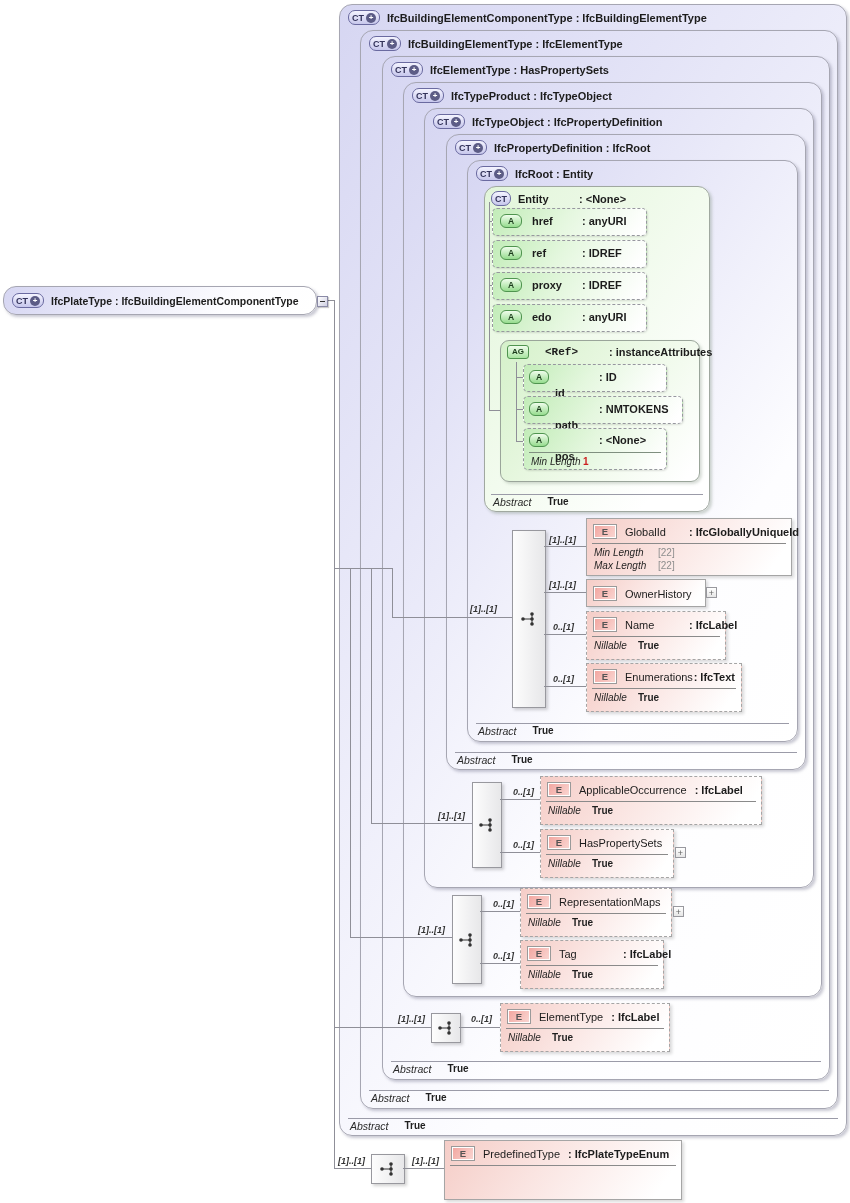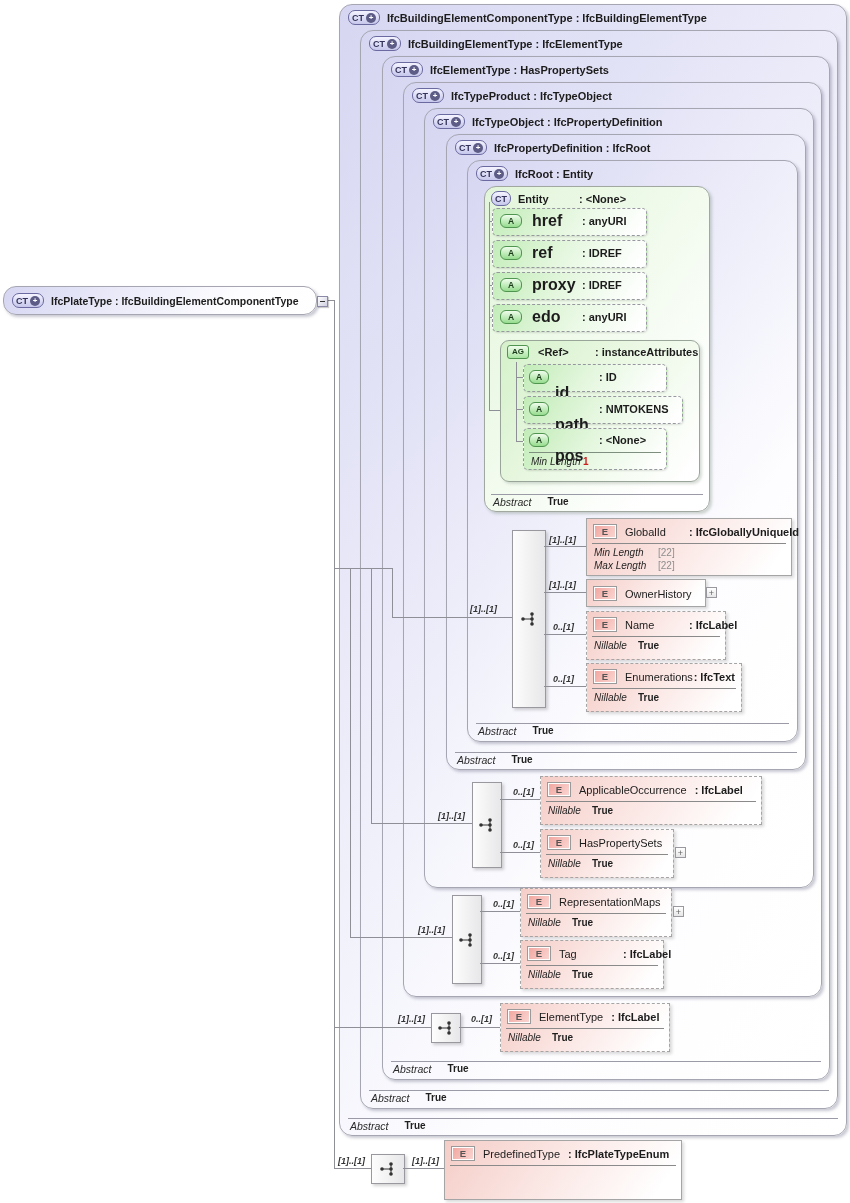--- a/index.html
+++ b/index.html
@@ -34,21 +34,21 @@
   .attr{position:absolute;border:1px dashed #97979f;border-radius:5px;
        background:linear-gradient(125deg,#c2ecb8 0%,#e4f7de 45%,#ffffff 95%);
        box-shadow:1px 1px 2px rgba(0,0,0,.12);}
   .attr-row{display:flex;align-items:center;padding-left:7px;height:24px;white-space:nowrap;}
   .a-icon{flex:none;width:20px;height:12px;border:1px solid #4f944f;border-radius:6px;
        background:linear-gradient(180deg,#f0fdec,#96dc8e);font-weight:bold;font-size:8.5px;line-height:12px;
        color:#1c3c1c;text-align:center;margin-right:10px;}
   .ag-icon{flex:none;width:20px;height:12px;border:1px solid #4f944f;border-radius:3px;
        background:linear-gradient(180deg,#f0fdec,#a8e4a0);font-weight:bold;font-size:8px;line-height:12px;
        color:#1c3c1c;text-align:center;margin-right:8px;}
-  .aname{font-weight:bold;font-size:16px;color:#1c1c1c;min-width:50px;}
+  .aname{font-weight:bold;font-size:11px;color:#1c1c1c;min-width:50px;}
   .aname.sm{min-width:44px;margin-top:31px;}
   .atype{font-weight:bold;font-size:11px;color:#1c1c1c;}
 
   
   .elem{position:absolute;border:1px solid #a5a5a5;
        background:linear-gradient(125deg,#f5cdc7 0%,#fae4e1 40%,#ffffff 90%);
        box-shadow:2px 2px 3px rgba(0,0,0,.15);}
   .elem.dashed{border-style:dashed;}
   .elem-header{display:flex;align-items:center;gap:8px;padding:5px 6px 3px 6px;white-space:nowrap;}
   .e-icon{flex:none;width:22px;height:13px;border:1px solid #9a9a9a;box-shadow:inset 0 0 0 1px #ffffff;
@@ -228,23 +228,23 @@
   </div>
   <div class="attr" style="left:492px;top:304px;width:153px;height:26px;">
     <div class="attr-row">
         <span class="a-icon">A</span>
         <span class="aname">edo</span>
         <span class="atype">: anyURI</span>
       </div>
   </div>
 
   <div class="ag" style="left:500px;top:340px;width:198px;height:140px;">
-    <div class="box-header" style="left:6px;top:4px;gap:1px;">
+    <div class="box-header" style="left:6px;top:4px;gap:8px;">
       <span class="ag-icon">AG</span>
-      <span class="title" style="min-width:56px;">&lt;Ref&gt;</span>
+      <span class="title" style="min-width:56px;font-family:Liberation Mono, monospace;">&lt;Ref&gt;</span>
       <span class="title">: instanceAttributes</span>
     </div>
   </div>
   <div class="vline" style="left:516px;top:362px;height:79px;"></div>
   <div class="hline" style="left:516px;top:377px;width:8px;"></div>
   <div class="hline" style="left:516px;top:409px;width:8px;"></div>
   <div class="hline" style="left:516px;top:441px;width:8px;"></div>
 
   <div class="attr" style="left:523px;top:364px;width:142px;height:26px;">
     <div class="attr-row" style="padding-left:5px;">

